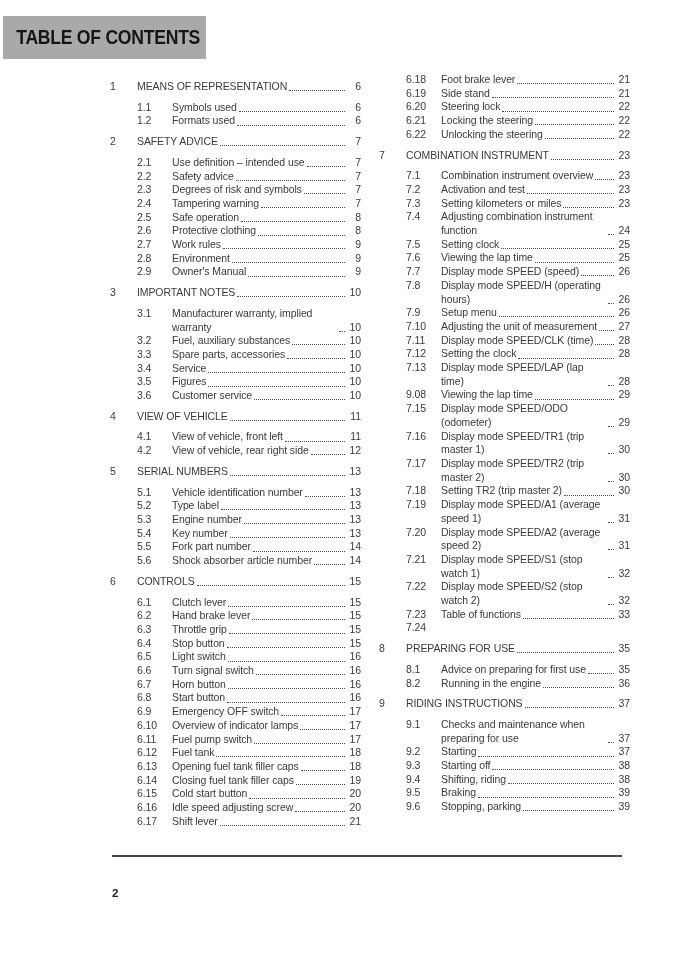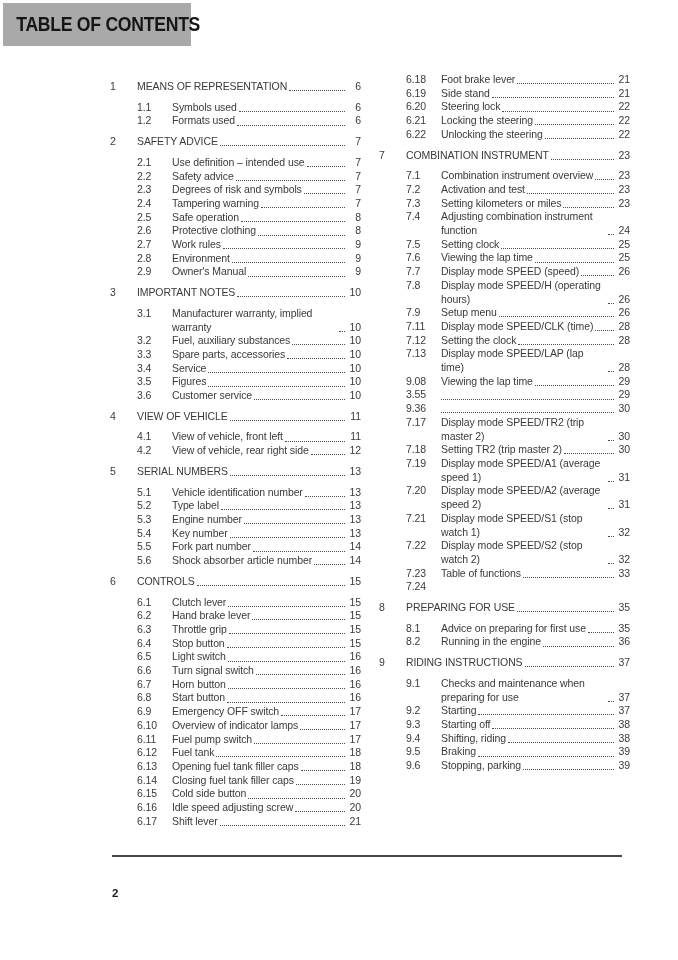--- a/index.html
+++ b/index.html
@@ -2,21 +2,21 @@
 <html style="--header-bg: #a9a9a9; --text: #3a3a3a; --rule: #474747;"><head>
 <meta charset="utf-8">
 <style>
   html, body { margin:0; padding:0; background:#ffffff; }
   .page {
     position:relative; width:678px; height:960px; background:#fff;
     font-family:"Liberation Sans","DejaVu Sans",sans-serif;
     color:var(--text,#3a3a3a); overflow:hidden;
   }
   .header-bar {
-    position:absolute; left:3px; top:3px; width:188px; height:43px;
+    position:absolute; left:3px; top:16px; width:203px; height:43px;
     background:var(--header-bg,#a9a9a9); display:flex; align-items:center;
   }
   .header-title {
     font-size:20px; font-weight:bold; color:#151515; letter-spacing:-0.3px;
     transform:scaleX(0.88); transform-origin:0 50%; padding-left:15px;
     white-space:nowrap;
   }
   .columns {
     position:absolute; left:110px; top:73px; width:520px;
     display:flex; gap:18px;
@@ -456,21 +456,21 @@
     <span class="rest">
       <span class="t">Closing fuel tank filler caps</span>
       <span class="dots"></span>
       <span class="pg">19</span>
     </span>
   </div>
 
   <div class="entry section">
     <span class="num">6.15</span>
     <span class="rest">
-      <span class="t">Cold side button</span>
+      <span class="t">Cold start button</span>
       <span class="dots"></span>
       <span class="pg">20</span>
     </span>
   </div>
 
   <div class="entry section">
     <span class="num">6.16</span>
     <span class="rest">
       <span class="t">Idle speed adjusting screw</span>
       <span class="dots"></span>
@@ -616,20 +616,28 @@
 
   <div class="entry section">
     <span class="num">7.9</span>
     <span class="rest">
       <span class="t">Setup menu</span>
       <span class="dots"></span>
       <span class="pg">26</span>
     </span>
   </div>
 
+  <div class="entry section">
+    <span class="num">7.10</span>
+    <span class="rest">
+      <span class="t">Adjusting the unit of measurement</span>
+      <span class="dots"></span>
+      <span class="pg">27</span>
+    </span>
+  </div>
 
   <div class="entry section">
     <span class="num">7.11</span>
     <span class="rest">
       <span class="t">Display mode SPEED/CLK (time)</span>
       <span class="dots"></span>
       <span class="pg">28</span>
     </span>
   </div>
 
@@ -654,30 +662,32 @@
   <div class="entry section">
     <span class="num">9.08</span>
     <span class="rest">
       <span class="t">Viewing the lap time</span>
       <span class="dots"></span>
       <span class="pg">29</span>
     </span>
   </div>
 
   <div class="entry section">
-    <span class="num">3.55</span>
-    <span class="rest">
+    <span class="num">7.15</span>
+    <span class="rest">
+      <span class="t">Display mode SPEED/ODO (odometer)</span>
       <span class="dots"></span>
       <span class="pg">29</span>
     </span>
   </div>
 
   <div class="entry section">
-    <span class="num">9.36</span>
-    <span class="rest">
+    <span class="num">7.16</span>
+    <span class="rest">
+      <span class="t">Display mode SPEED/TR1 (trip master 1)</span>
       <span class="dots"></span>
       <span class="pg">30</span>
     </span>
   </div>
 
   <div class="entry section">
     <span class="num">7.17</span>
     <span class="rest">
       <span class="t">Display mode SPEED/TR2 (trip master 2)</span>
       <span class="dots"></span>

